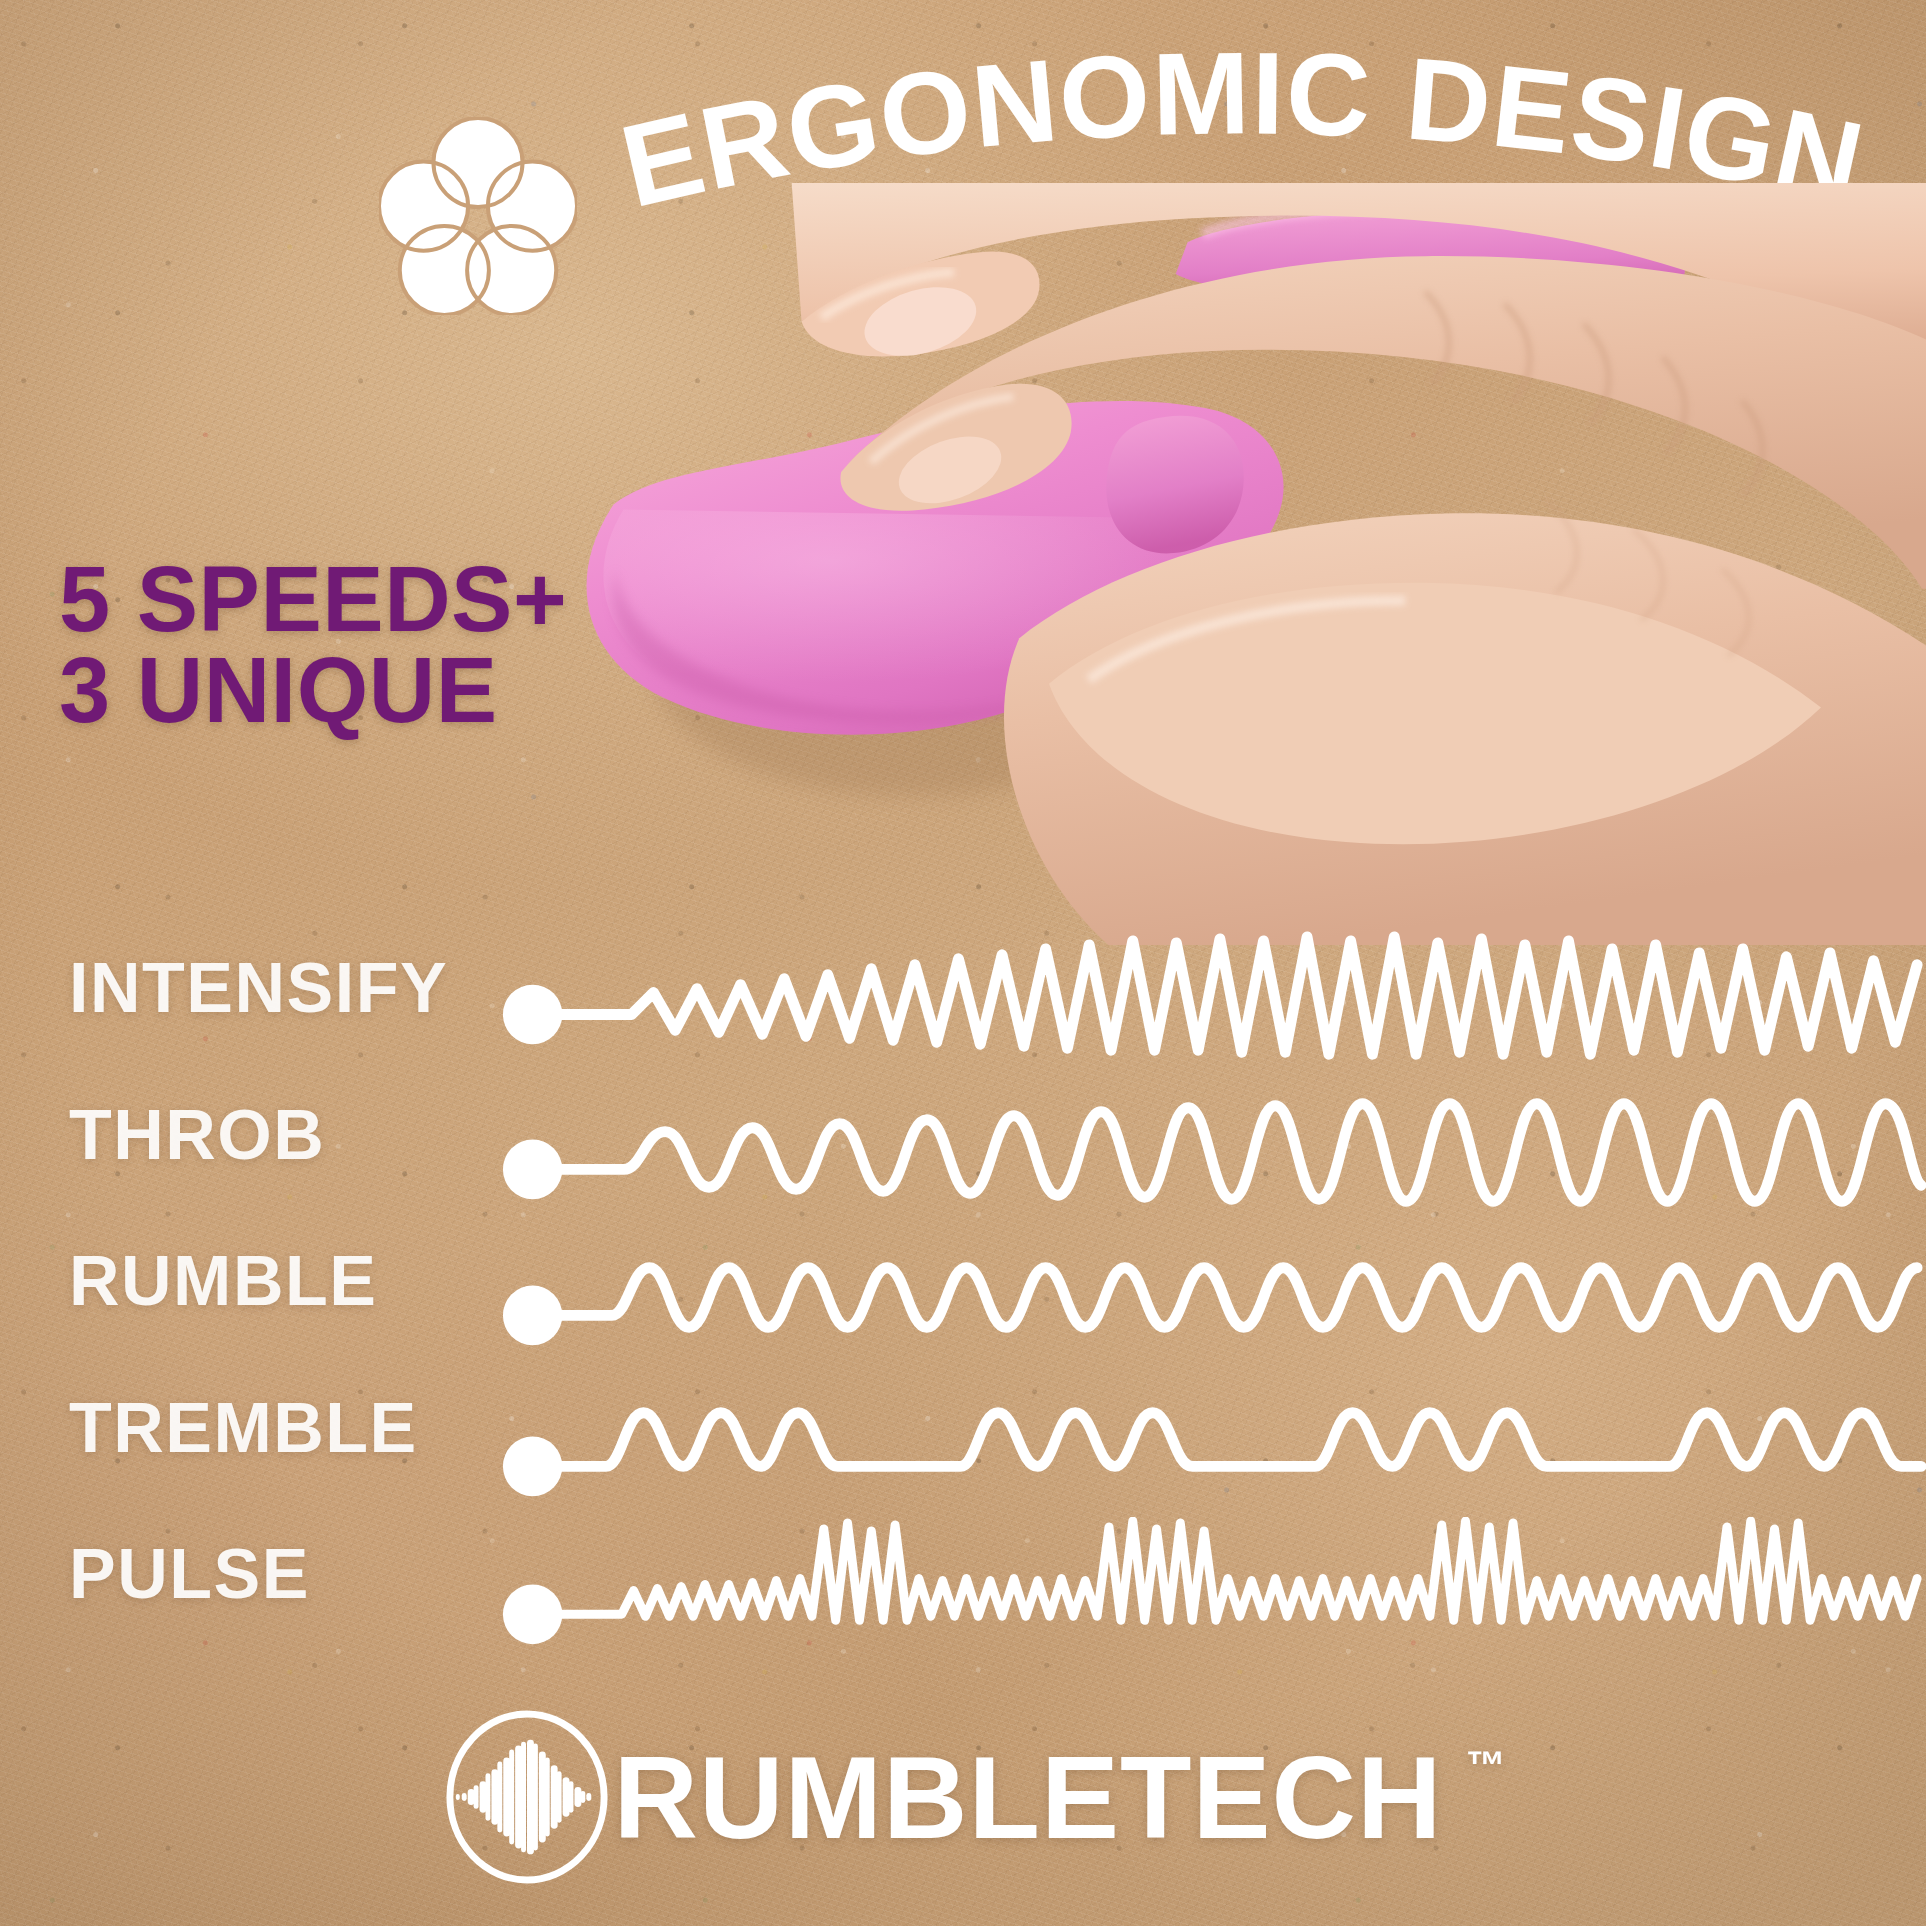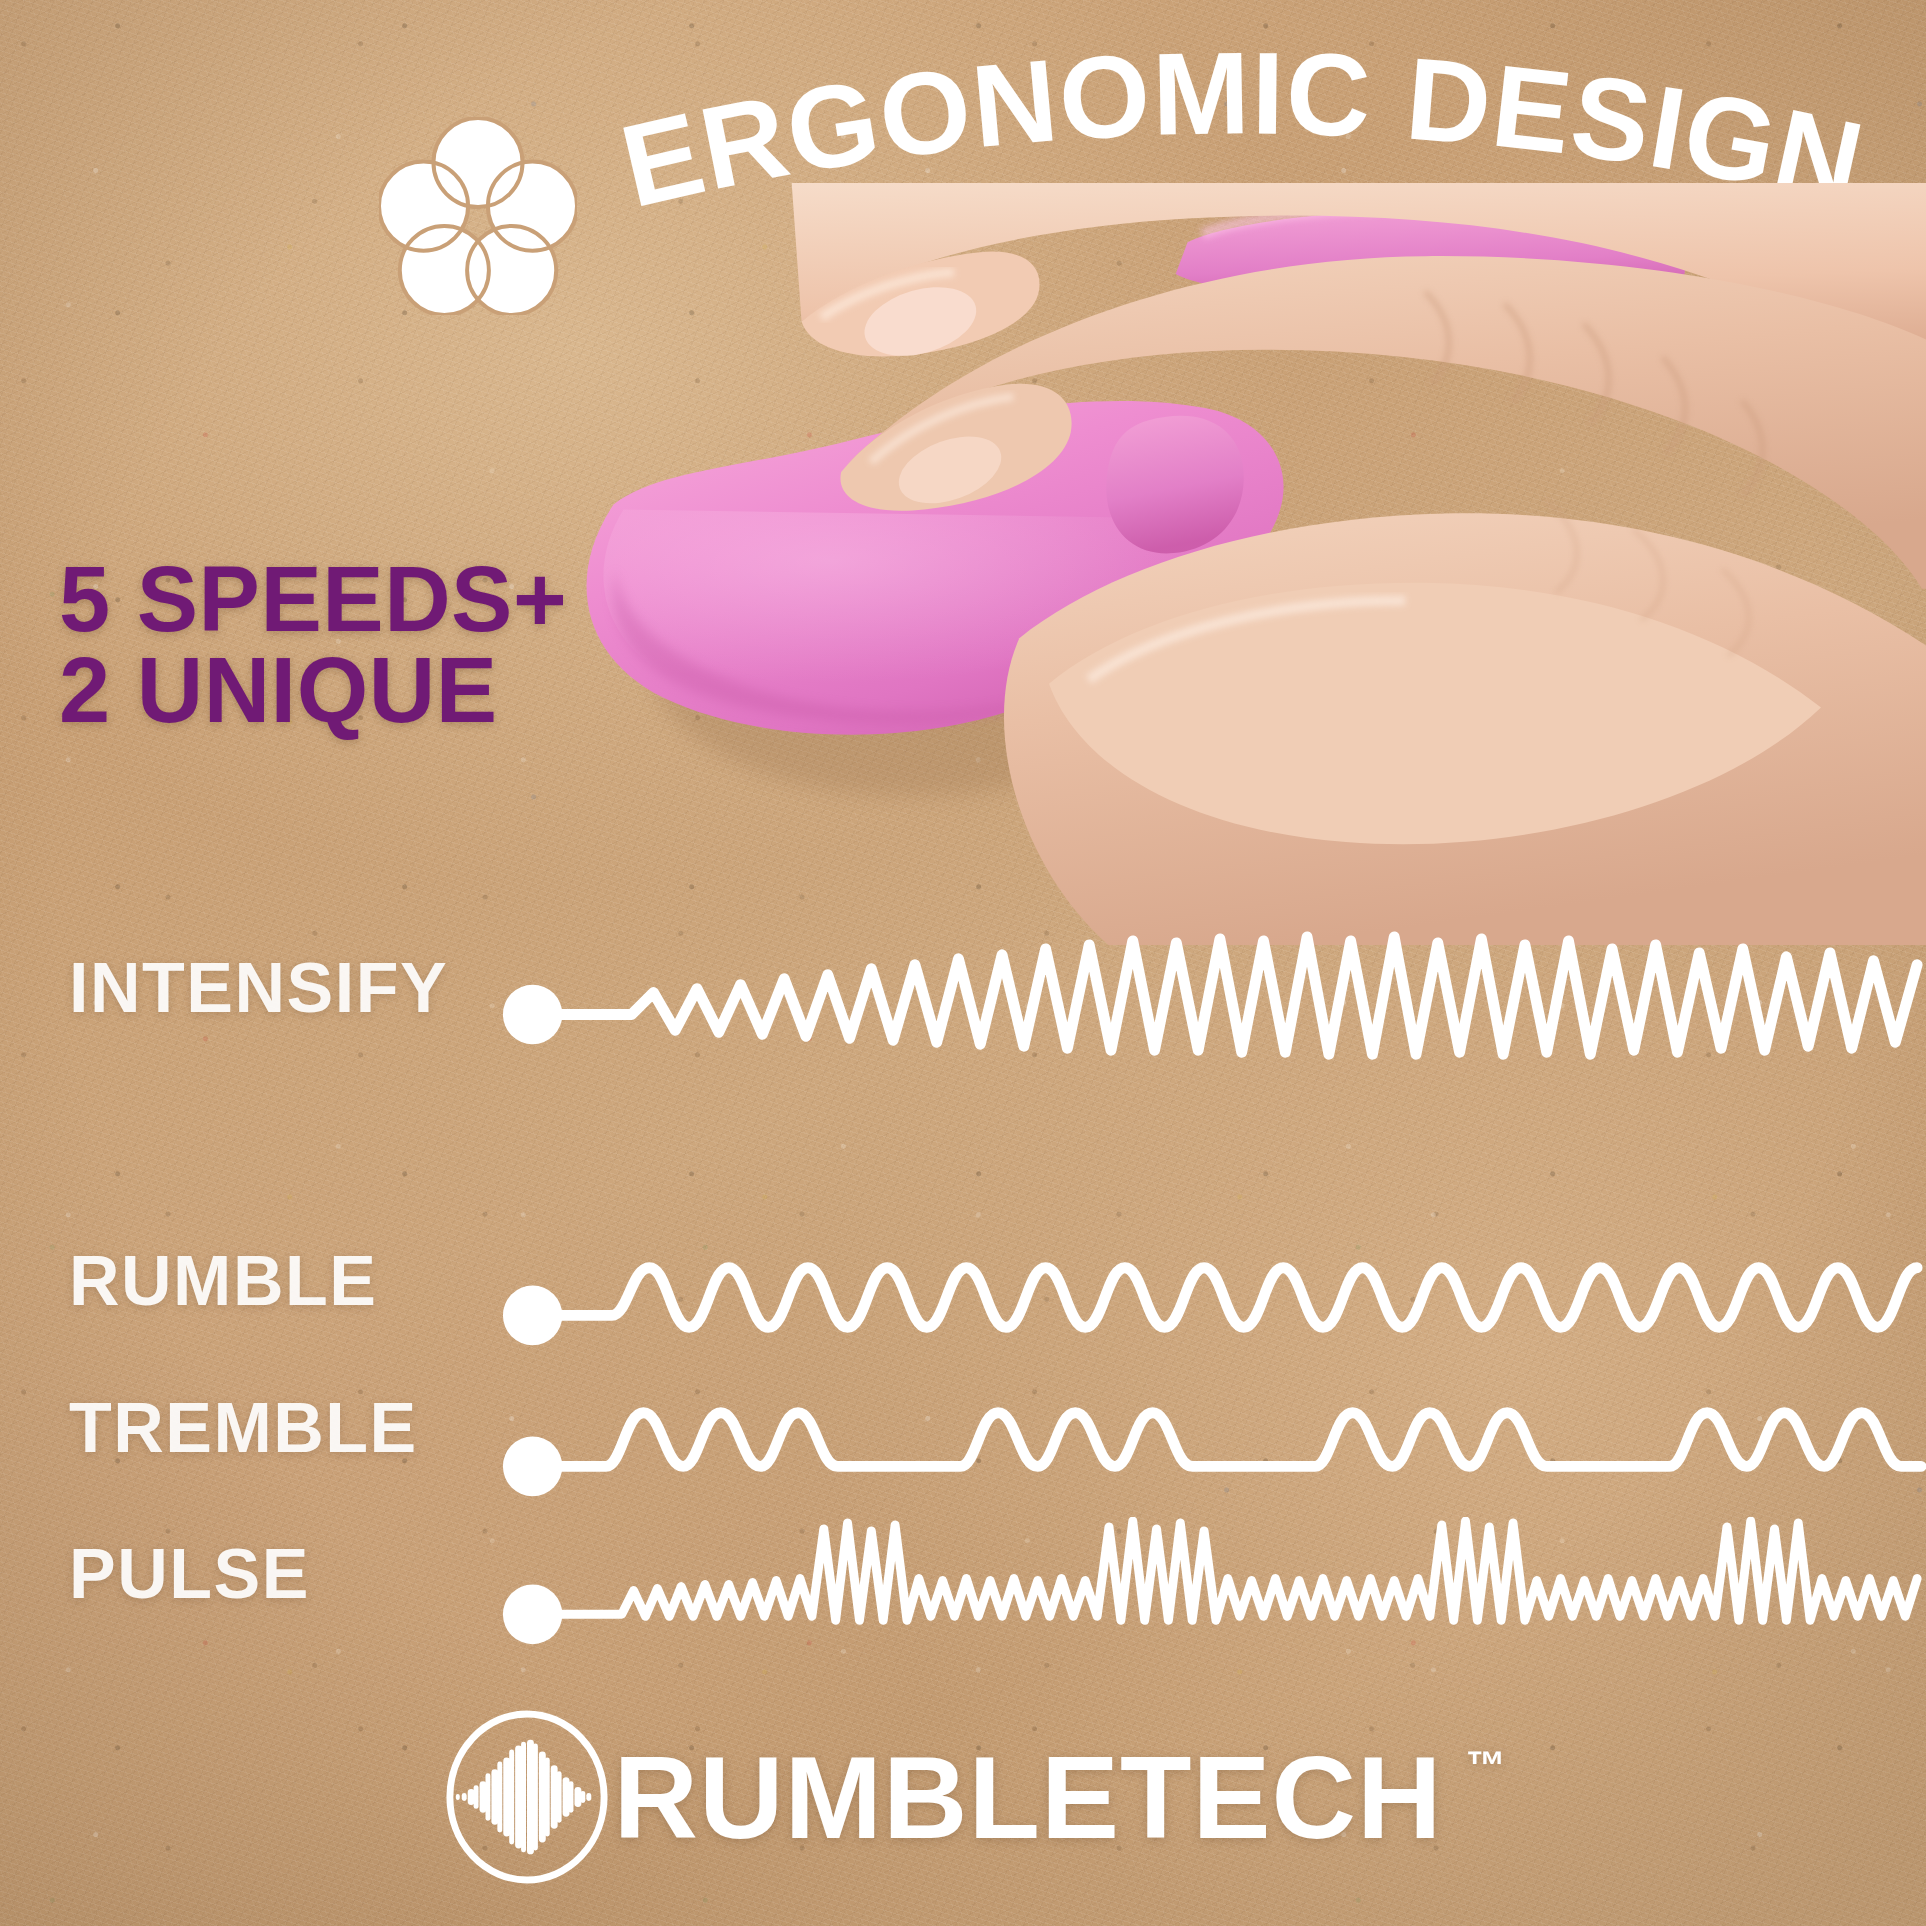--- a/index.html
+++ b/index.html
@@ -291,21 +291,21 @@
       <path d="M 1090,360 C 1128,390 1130,428 1098,452"></path>
       <path d="M 1180,400 C 1214,430 1216,464 1186,488"></path>
     </g>
 
     <ellipse cx="370" cy="150" rx="58" ry="32" transform="rotate(-16 370 150)" fill="#f9ded0" opacity=".9"></ellipse>
     <ellipse cx="400" cy="300" rx="54" ry="30" transform="rotate(-20 400 300)" fill="#f7d9c9" opacity=".85"></ellipse>
   </svg>
 
   <div class="layer" id="feature-headline">
     <div>5 SPEEDS+</div>
-    <div>2 UNIQUE</div>
+    <div>3 UNIQUE</div>
   </div>
 
   <div class="layer" id="rhythm-list">
 
     <div class="rhythm-row" style="top:0px">
       <div class="rhythm-label" style="top:22px">INTENSIFY</div>
       <svg class="rhythm-wave" viewBox="0 0 1446 148" preserveAspectRatio="none">
         <circle cx="38" cy="84" r="30" fill="#ffffff"></circle>
         <path fill="none" stroke="#ffffff" stroke-width="11" stroke-linecap="round" stroke-linejoin="round" d="M 60,84 L 138,84
                  L 160,62 L 182,100 L 204,58 L 226,102 L 248,54 L 270,104
@@ -314,20 +314,42 @@
                  L 556,18 L 578,118 L 600,14 L 622,120 L 644,10 L 666,120
                  L 688,12 L 710,120 L 732,8  L 754,122 L 776,10 L 798,122
                  L 820,6  L 842,124 L 864,10 L 886,124 L 908,6  L 930,124
                  L 952,12 L 974,122 L 996,8  L 1018,124 L 1040,14 L 1062,122
                  L 1084,10 L 1106,124 L 1128,18 L 1150,120 L 1172,14 L 1194,122
                  L 1216,22 L 1238,118 L 1260,18 L 1282,120 L 1304,26 L 1326,116
                  L 1348,22 L 1370,118 L 1392,30 L 1414,112 L 1436,34"></path>
       </svg>
     </div>
 
+    <div class="rhythm-row" style="top:147px">
+      <div class="rhythm-label" style="top:22px">THROB</div>
+      <svg class="rhythm-wave" viewBox="0 0 1446 148" preserveAspectRatio="none">
+        <circle cx="38" cy="92" r="30" fill="#ffffff"></circle>
+        <path fill="none" stroke="#ffffff" stroke-width="11" stroke-linecap="round" stroke-linejoin="round" d="M 60,92 L 130,92
+                 C 148,92 152,54 172,54 C 192,54 196,110 216,110
+                 C 236,110 240,50 260,50 C 280,50 284,112 304,112
+                 C 324,112 328,46 348,46 C 368,46 372,114 392,114
+                 C 412,114 416,42 436,42 C 456,42 460,116 480,116
+                 C 500,116 504,38 524,38 C 544,38 548,118 568,118
+                 C 588,118 592,34 612,34 C 632,34 636,120 656,120
+                 C 676,120 680,30 700,30 C 720,30 724,122 744,122
+                 C 764,122 768,28 788,28 C 808,28 812,122 832,122
+                 C 852,122 856,26 876,26 C 896,26 900,124 920,124
+                 C 940,124 944,26 964,26 C 984,26 988,124 1008,124
+                 C 1028,124 1032,26 1052,26 C 1072,26 1076,124 1096,124
+                 C 1116,124 1120,26 1140,26 C 1160,26 1164,124 1184,124
+                 C 1204,124 1208,26 1228,26 C 1248,26 1252,124 1272,124
+                 C 1292,124 1296,26 1316,26 C 1336,26 1340,124 1360,124
+                 C 1380,124 1384,26 1404,26 C 1424,26 1428,100 1440,108"></path>
+      </svg>
+    </div>
 
     <div class="rhythm-row" style="top:440px">
       <div class="rhythm-label" style="top:22px">TREMBLE</div>
       <svg class="rhythm-wave" viewBox="0 0 1446 148" preserveAspectRatio="none">
         <circle cx="38" cy="96" r="30" fill="#ffffff"></circle>
         <path fill="none" stroke="#ffffff" stroke-width="11" stroke-linecap="round" stroke-linejoin="round" d="M 60,96 L 112,96
                  C 128,96 132,42 150,42 C 168,42 172,96 190,96
                  C 206,96 210,42 228,42 C 246,42 250,96 268,96
                  C 284,96 288,42 306,42 C 324,42 328,96 346,96
                  L 470,96

